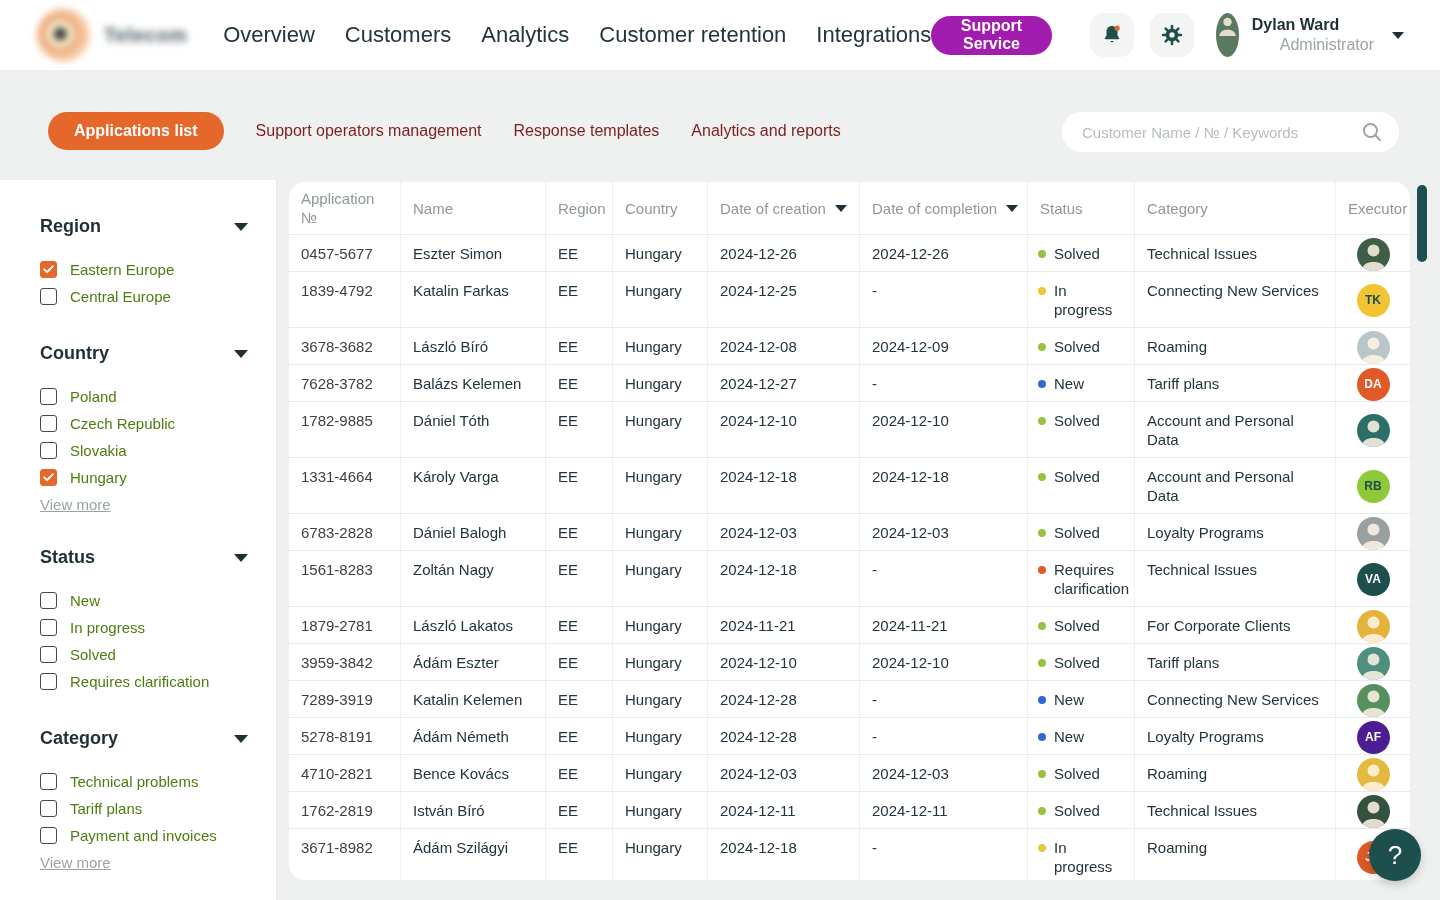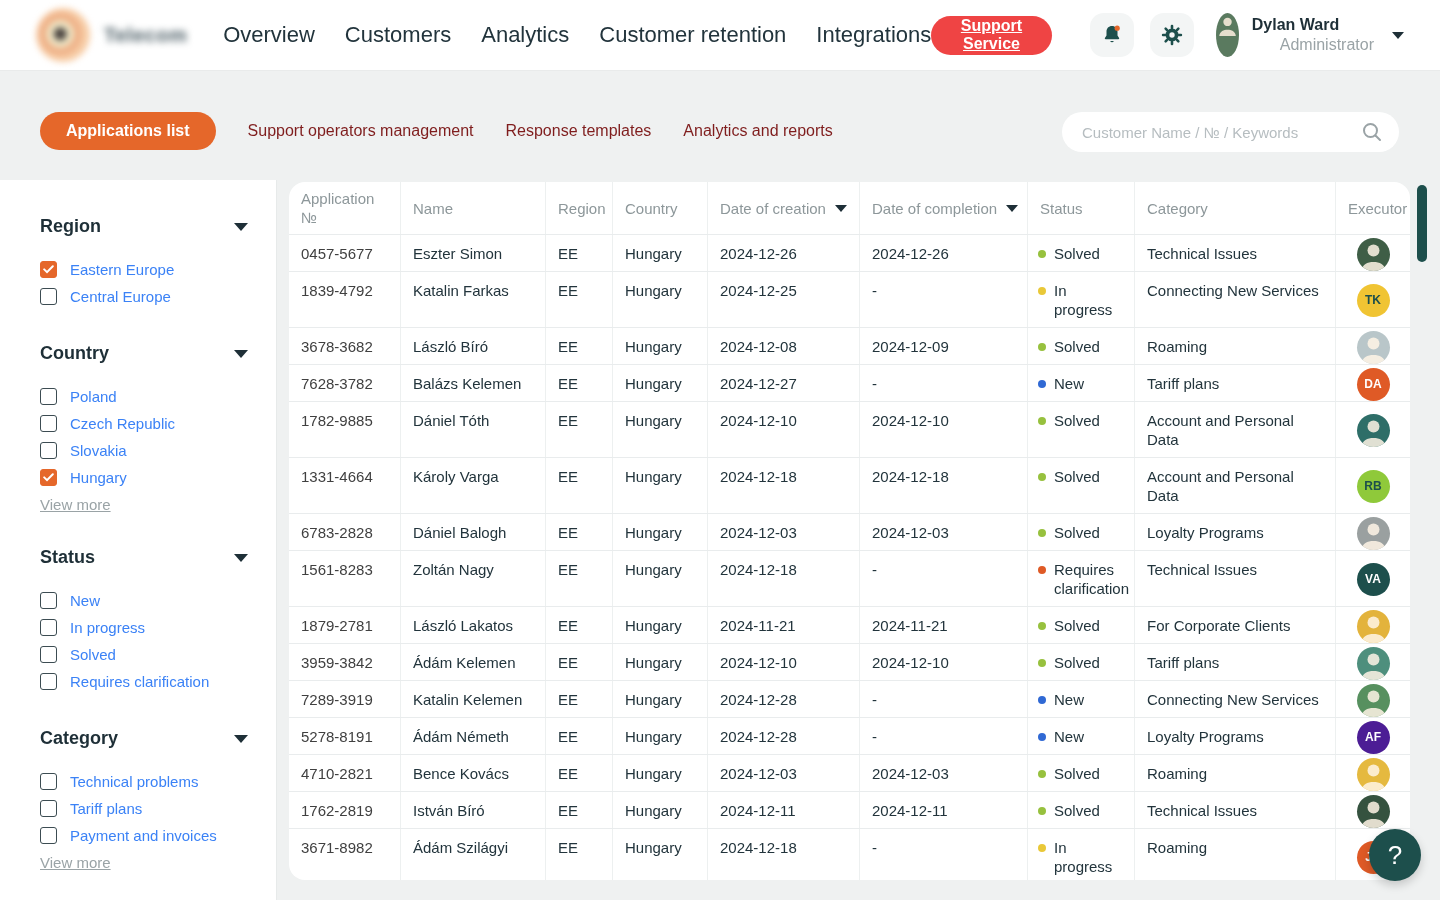--- a/index.html
+++ b/index.html
@@ -9,36 +9,36 @@
   
   .header { position:absolute; top:0; left:0; width:1440px; height:71px; background:#fff;
     display:flex; align-items:center; padding:0 36px; border-bottom:1px solid #e9ebeb; z-index:5; }
   .logo { display:flex; align-items:center; gap:14px; width:222px; }
   .logo-blob { width:54px; height:54px; border-radius:50%; filter:blur(3px);
     background:radial-gradient(circle at 45% 48%, #4a4440 0 6px, #f0e7c6 7px 13px, #efb289 14px 21px, #f7cda6 22px 27px); }
   .logo-text { font-size:20px; font-weight:700; color:#4c5e66; filter:blur(3.5px); letter-spacing:.5px; }
   .nav { display:flex; gap:30px; margin-left:36px; font-size:22px; }
   .nav-item { cursor:pointer; white-space:nowrap; }
   .hspacer { flex:1; }
-  .support-btn { height:39px; padding:0 28px; background:#ef4444; color:#fff; border:none;
-    border-radius:20px; font-size:16px; font-weight:700; font-family:inherit; cursor:pointer;text-decoration:underline; }
+  .support-btn { height:39px; padding:0 28px; background:#a21caf; color:#fff; border:none;
+    border-radius:20px; font-size:16px; font-weight:700; font-family:inherit; cursor:pointer; }
   .icon-sq { width:44px; height:44px; border-radius:14px; background:#f3f5f5; display:flex;
     align-items:center; justify-content:center; cursor:pointer; }
   .icons { display:flex; gap:16px; margin-left:38px; }
   .user-ava { width:44px; height:44px; border-radius:50%; margin-left:22px; overflow:hidden;
     background:#5a7a5f; position:relative; cursor:pointer; }
   .user-block { margin-left:13px; line-height:1.15; cursor:pointer; }
   .user-name { font-size:16px; font-weight:700; color:#1e2f37; }
   .user-role { font-size:16px; color:#9aa3a6; margin-top:2px;margin-left:28px; }
   .chev { width:0; height:0; border-left:6px solid transparent; border-right:6px solid transparent;
     border-top:7px solid #1e2f37; margin-left:18px; cursor:pointer; }
 
   
   .tabbar { position:absolute; top:71px; left:0; width:1440px; height:109px; }
-  .tabs { position:absolute; left:40px; top:41px; display:flex; align-items:center; gap:32px; }
+  .tabs { position:absolute; left:48px; top:41px; display:flex; align-items:center; gap:32px; }
   .tab { font-size:16px; color:#7f1d1d; cursor:pointer; white-space:nowrap; }
   .tab.active { background:#e5672a; color:#fff; font-weight:700; height:38px; border-radius:20px;
     display:flex; align-items:center; padding:0 26px; }
   .search { position:absolute; right:41px; top:41px; width:337px; height:40px; background:#fff;
     border-radius:20px; display:flex; align-items:center; padding:0 16px 0 20px; }
   .search input { flex:1; border:none; outline:none; font-size:15px; color:#22343c;
     font-family:inherit; background:transparent; }
   .search input::placeholder { color:#b6bdc0; }
 
   
@@ -46,21 +46,21 @@
     border-right:1px solid #e7eaea; padding:36px 28px 0 40px; }
   .fgroup { margin-bottom:33px; }
   .fgroup-head { display:flex; align-items:center; justify-content:space-between; margin-bottom:19px; cursor:pointer; }
   .fgroup-title { font-size:18px; font-weight:700; color:#1e2f37; }
   .tri-down { width:0; height:0; border-left:7px solid transparent; border-right:7px solid transparent;
     border-top:8px solid #1e2f37; }
   .chk-row { display:flex; align-items:center; gap:13px; height:27px; cursor:pointer; }
   .box { width:17px; height:17px; border-radius:3px; border:1.5px solid #3c4c52; background:#fff;
     display:flex; align-items:center; justify-content:center; flex:0 0 17px; }
   .box.checked { background:#e5672a; border-color:#e5672a; }
-  .chk-label { font-size:15px; color:#3b82f6; }
+  .chk-label { font-size:15px; color:#4d7c0f; }
   .view-more { display:inline-block; margin-top:5px; font-size:15px; color:#9aa3a6;
     text-decoration:underline; cursor:pointer; }
 
   
   .panel { position:absolute; top:182px; left:289px; width:1121px; height:698px; background:#fff;
     border-radius:16px; overflow:hidden; }
   .trow, .thead { display:grid; grid-template-columns:111px 145px 67px 95px 152px 168px 107px 201px 75px; }
   .thead { height:52px; }
   .thead .cell { display:flex; align-items:center; font-size:15px; color:#8d979a; }
   .trow { min-height:37px; border-top:1px solid #e9eced; }
@@ -451,21 +451,21 @@
               <circle cx="16.5" cy="12.5" r="6" fill="rgba(255,244,230,.85)"></circle>
               <path d="M4 34c.8-7.5 6-10 12.5-10S28.2 26.5 29 34z" fill="rgba(255,244,230,.85)"></path>
             </svg>
           </div>
         </div>
       </div>
       <div class="trow">
         <div class="cell">
           <span class="app-link">3959-3842</span>
         </div>
-        <div class="cell">Ádám Kelemen</div>
+        <div class="cell">Ádám Eszter</div>
         <div class="cell">EE</div>
         <div class="cell">Hungary</div>
         <div class="cell">2024-12-10</div>
         <div class="cell">2024-12-10</div>
         <div class="cell status-cell">
           <span class="dot" style="background: rgb(151, 193, 62);"></span>
           <span>Solved</span>
         </div>
         <div class="cell">Tariff plans</div>
         <div class="cell exec-cell">

